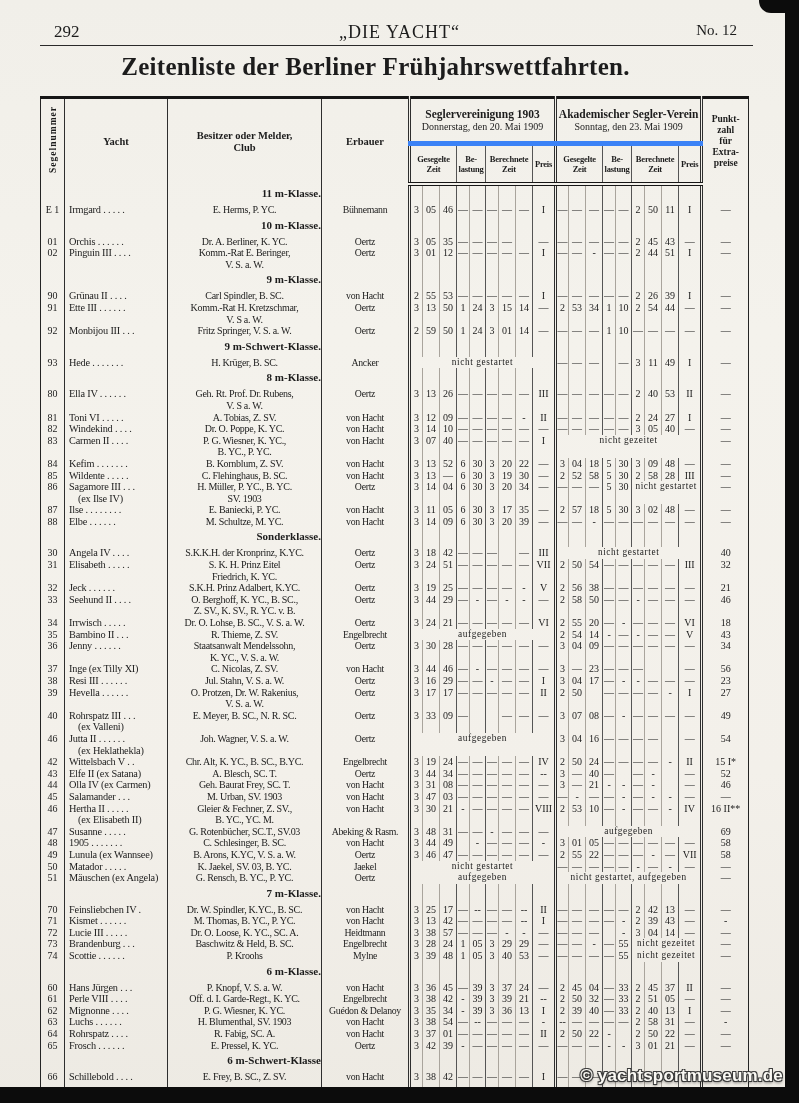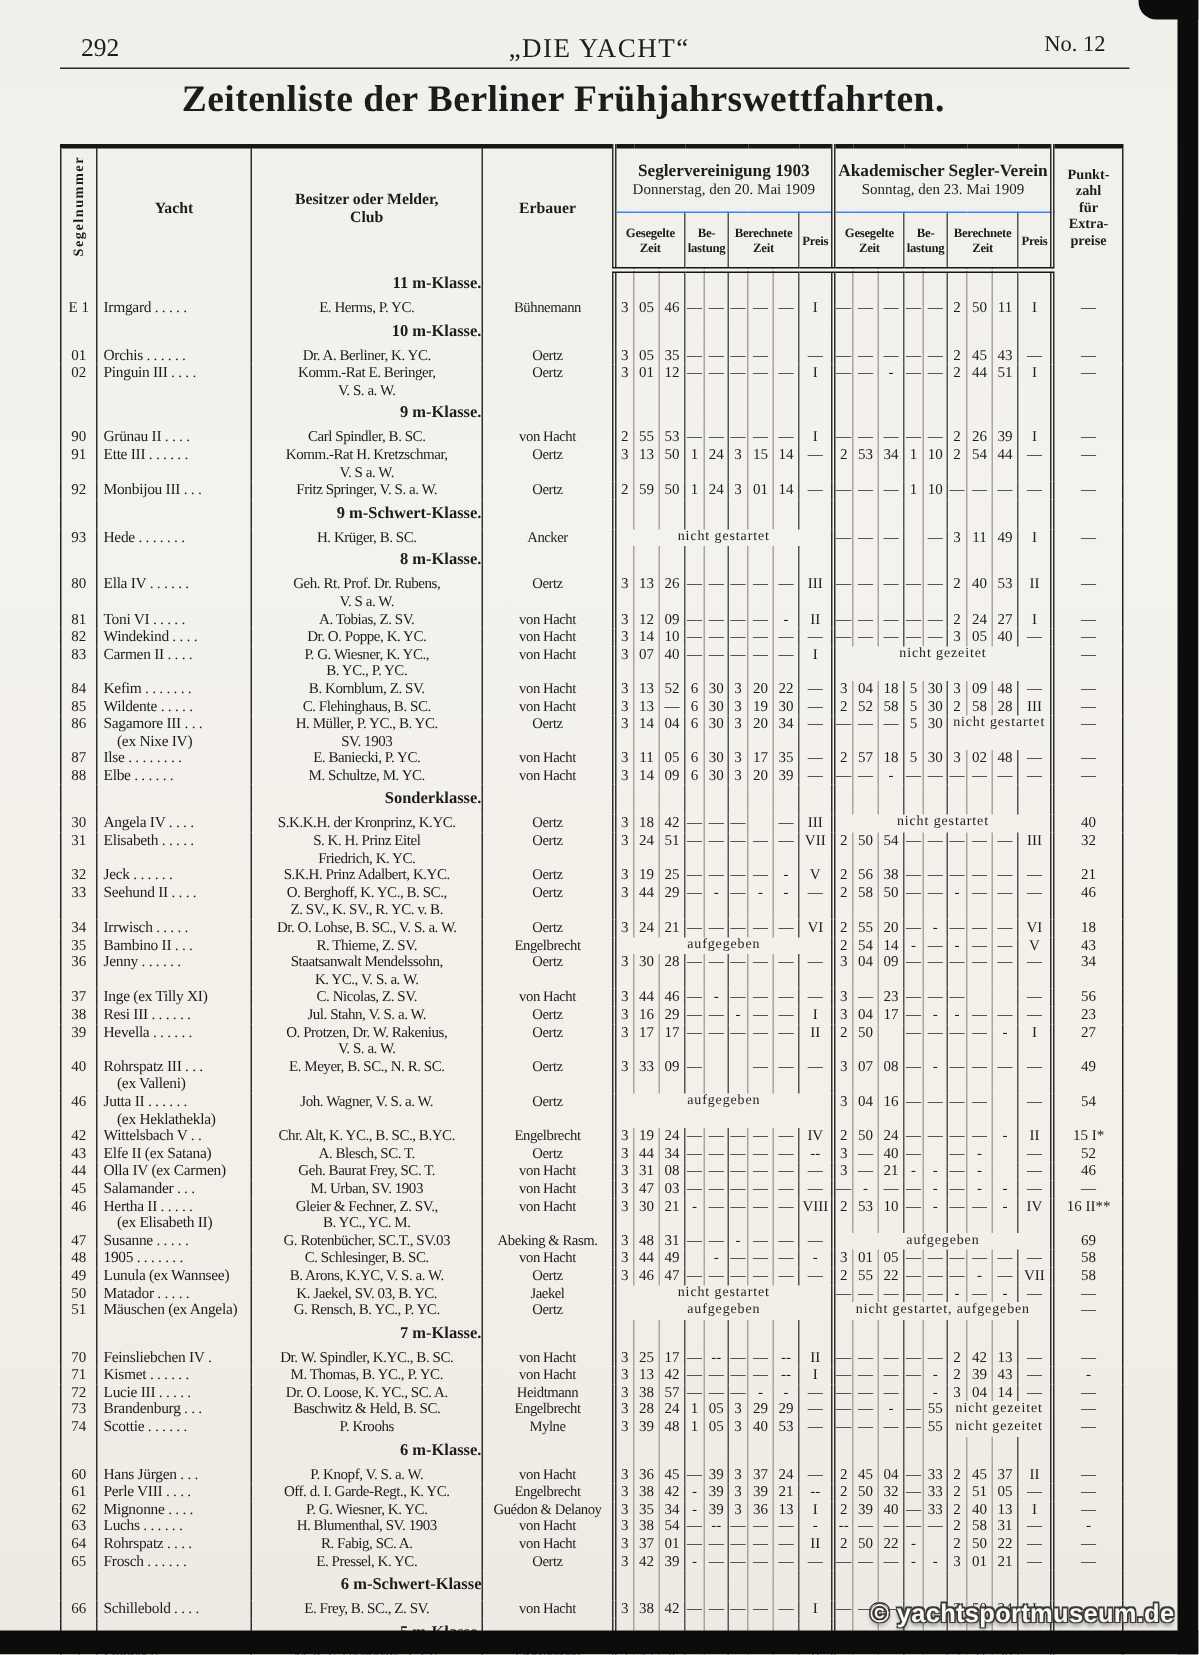--- a/index.html
+++ b/index.html
@@ -15,21 +15,21 @@
   .hrule{position:absolute;left:40px;right:46px;top:45px;border-top:1.5px solid #2a2a2a;}
   .title{position:absolute;left:0;top:53px;width:94%;text-align:center;font-size:25px;font-weight:bold;letter-spacing:0.3px;}
   
   .tablewrap{position:absolute;left:40px;top:96px;width:717px;}
   table{border-collapse:collapse;table-layout:fixed;width:708px;
         border-left:1px solid #242424;border-right:1px solid #242424;
         border-top:3px solid #161616;border-bottom:2px solid #161616;}
   th,td{padding:0;overflow:hidden;}
   thead th{font-weight:bold;vertical-align:middle;text-align:center;}
   tr.ghead th{height:42px;}
-  tr.ghead th.grp{border-bottom:1px solid #3b82f6;}
+  tr.ghead th.grp{border-bottom:5px solid #3b82f6;}
   .gname{font-size:11.5px;font-weight:700;line-height:13px;}
   .gdate{font-size:10px;font-weight:400;line-height:12px;}
   tr.subhead th{height:36px;border-bottom:4px double #161616;font-weight:600;}
   tr.subhead th div{font-size:8.5px;line-height:10px;font-weight:600;letter-spacing:-0.2px;}
   .hdr2{font-size:10.5px;line-height:12px;}
   .vert{writing-mode:vertical-rl;transform:rotate(180deg);font-size:9.5px;letter-spacing:1px;display:inline-block;}
   .ptl div{font-size:9.5px;line-height:11px;font-weight:600;}
   
   .bl{border-left:1px solid #2e2e2e;}
   .bl2{border-left:3px double #2e2e2e;}
@@ -639,21 +639,21 @@
           <td class="rc bm">2</td>
           <td class="rc bs">58</td>
           <td class="rc bs">28</td>
           <td class="rc bm">III</td>
           <td class="rc bl2">—</td>
         </tr>
         <tr>
           <td class="nrc">86</td>
           <td class="ycell bl">
             <div class="yname">Sagamore III . . .</div>
-            <div class="yname2">(ex Nixe IV)</div>
+            <div class="yname2">(ex Ilse IV)</div>
           </td>
           <td class="ocell bl">
             <div>H. Müller, P. YC., B. YC.</div>
             <div>SV. 1903</div>
           </td>
           <td class="bcell bl">Oertz</td>
           <td class="rc bl2">3</td>
           <td class="rc bs">14</td>
           <td class="rc bs">04</td>
           <td class="rc bm">6</td>

